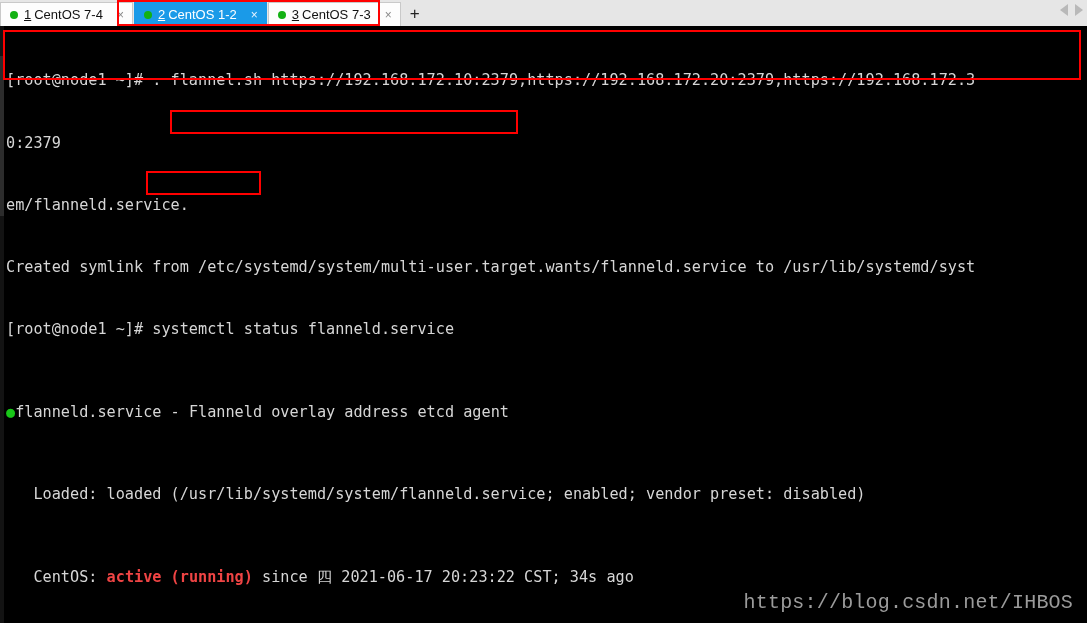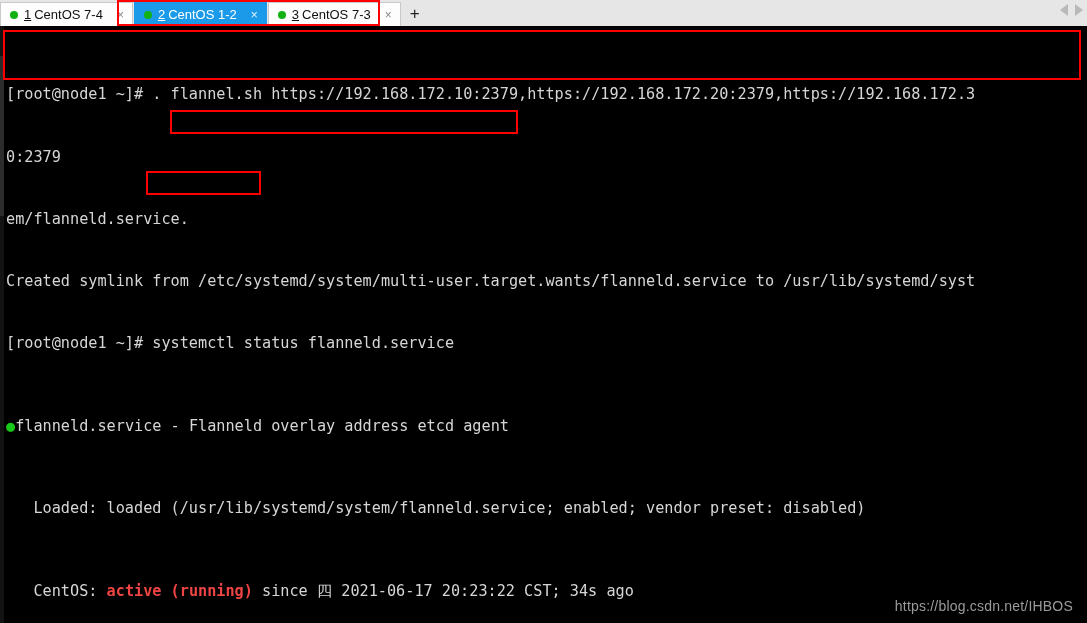--- a/index.html
+++ b/index.html
@@ -71,21 +71,21 @@
   }
 
   
   .term{
     position:absolute;left:0;top:26px;width:1087px;height:597px;
     background:#000;
     color:#d6d6d6;
     font-family:"DejaVu Sans Mono","Liberation Mono",monospace;
     font-size:15.2px;
     line-height:20.7px;
-    padding:17px 0 0 6px;
+    padding:3px 0 0 6px;
     box-sizing:border-box;
     white-space:pre;
     overflow:hidden;
   }
   .term .line{height:20.7px;}
   .gb{color:#ef4444;font-weight:bold;}
   .bul{color:#18c718;}
 
   
   .scrollstrip{
@@ -97,22 +97,22 @@
 
   
   .box{position:absolute;border:2px solid #ff0000;box-sizing:border-box;pointer-events:none;}
   #box-cmd1{left:3px;  top:30px;  width:1078px; height:50px;}
   #box-cmd2{left:170px;top:110px; width:348px;  height:24px;}
   #box-active{left:146px;top:171px;width:115px; height:24px;}
 
   
   .watermark{
     position:absolute;right:14px;bottom:9px;
-    font-family:Liberation Sans, sans-serif;
-    font-size:14px;color:#9b9b9b;
+    font-family:Liberation Mono, monospace;
+    font-size:20px;color:#9b9b9b;
     letter-spacing:.2px;
   }
 </style>
 </head>
 <body>
 
 <div class="app">
 
   <div class="tabbar">
 

